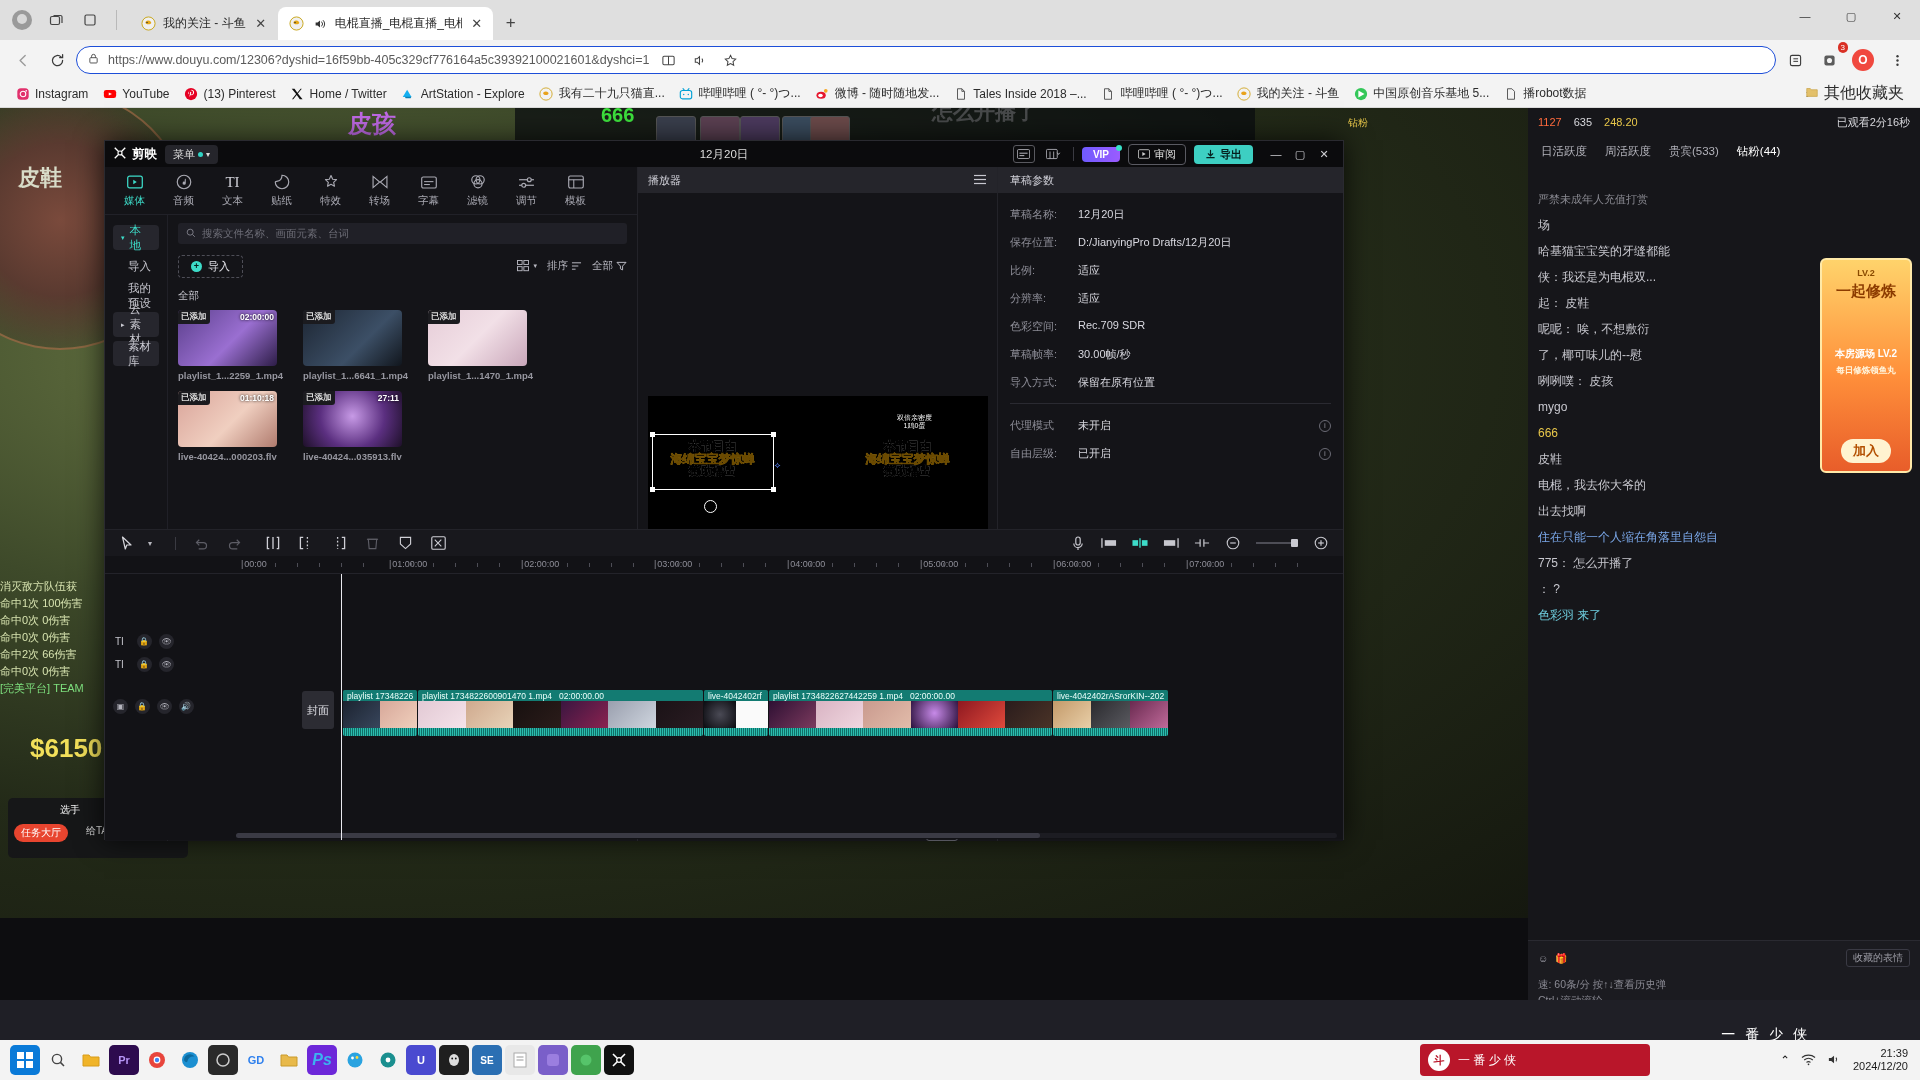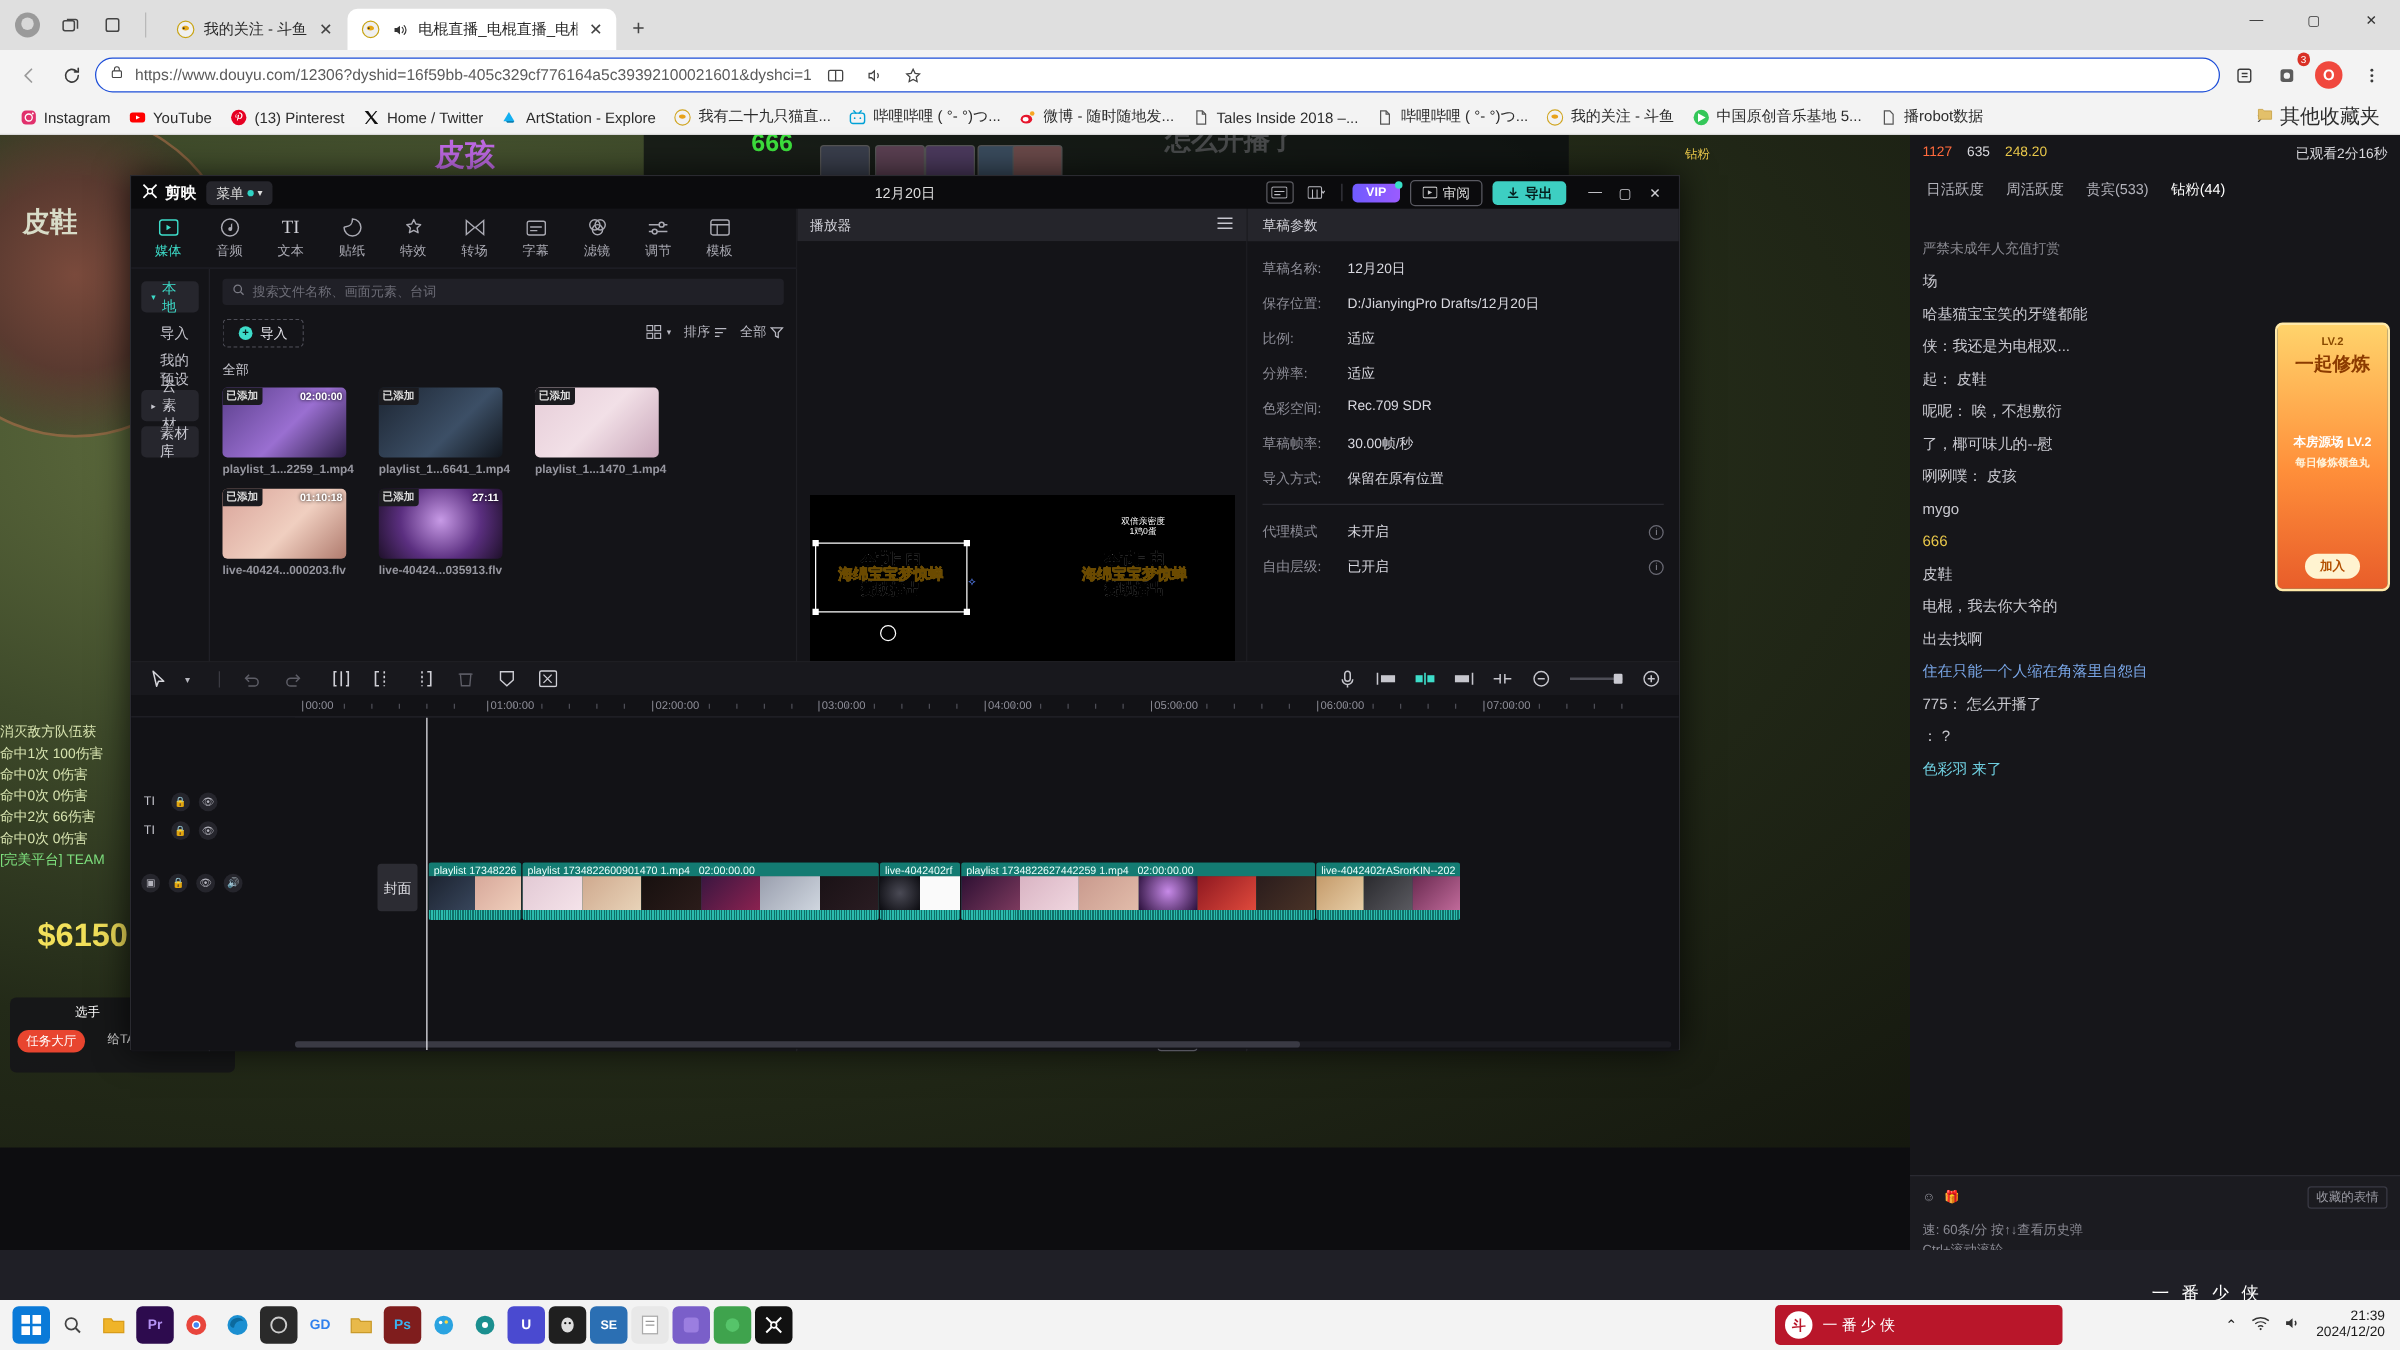--- a/index.html
+++ b/index.html
@@ -70,21 +70,21 @@
   .chat-tabs{height:30px;display:flex;align-items:center;gap:4px;padding:0 6px;font-size:11.5px;color:#b3b3bb;}
   .chat-tabs span{padding:3px 7px;border-radius:3px;}
   .chat-tabs span.act{color:#fff;}
   .chat-msgs{position:absolute;top:72px;left:0;right:0;bottom:120px;padding:6px 10px;font-size:12px;line-height:26px;overflow:hidden;}
   .chat-msgs div{white-space:nowrap;overflow:hidden;}
   .chat-input{position:absolute;left:0;right:0;bottom:0;height:120px;background:#1b1b20;border-top:1px solid #2a2a31;padding:8px 10px;}
   .chat-send{position:absolute;right:12px;bottom:16px;background:#ff5d23;color:#fff;font-size:12px;padding:6px 14px;border-radius:4px;}
   .promo-card{position:absolute;right:8px;top:150px;width:92px;height:215px;border-radius:6px;
       background:linear-gradient(180deg,#ffd36b,#ff8f3a 55%,#e85d2a);border:2px solid #ffe9a8;
       display:flex;flex-direction:column;align-items:center;padding-top:8px;color:#6b2d00;font-size:12px;font-weight:bold;}
-  .promo-join{margin-top:auto;margin-bottom:8px;background:#fff3d0;border-radius:12px;padding:3px 12px;font-size:10px;color:#b34f00;}
+  .promo-join{margin-top:auto;margin-bottom:8px;background:#fff3d0;border-radius:12px;padding:3px 12px;font-size:13px;color:#b34f00;}
   .bottom-promo{position:absolute;left:0;right:0;bottom:0;height:60px;background:#1f1f26;}
 
   .leftover{position:absolute;left:0;top:470px;width:240px;color:#d8e4b0;font-size:11px;line-height:17px;}
   .bigmoney{position:absolute;left:30px;top:625px;color:#f2e05a;font-size:26px;font-weight:bold;}
   .taskbar-stream{position:absolute;left:8px;top:690px;width:180px;height:60px;background:rgba(20,20,25,.85);border-radius:5px;}
 
   
   .jy { position:absolute; left:104px; top:140px; width:1240px; height:700px; background:#0f0f11;
         box-shadow:0 0 26px rgba(0,0,0,.75); color:#d7d7dc; border:1px solid #2a2a30; }
   .jy-title { height:26px; display:flex; align-items:center; gap:8px; padding:0 8px; background:#0b0b0d;}
@@ -1238,21 +1238,21 @@
       <svg width="16" height="16" viewBox="0 0 16 16">
             <circle cx="8" cy="8" r="6" fill="none" stroke="#ccc" stroke-width="1.5"></circle>
           </svg>
     </div>
     <div class="tb-ico" style="color:#2f80ed;font-size:11px;font-weight:bold;">GD</div>
     <div class="tb-ico">
       <svg width="18" height="16" viewBox="0 0 18 16">
             <path d="M1 3h6l1.5 2H17v9H1z" fill="#e8b94a" stroke="#c99a2a"></path>
           </svg>
     </div>
-    <div class="tb-ico" style="background:#7f1d1d;color:#3bb3f0;font-size:11px;font-weight:bold;">Ps</div>
+    <div class="tb-ico" style="background:#6d28d9;color:#3bb3f0;font-size:16px;font-weight:bold;font-style:italic;">Ps</div>
     <div class="tb-ico">
       <svg width="18" height="18" viewBox="0 0 18 18">
             <circle cx="9" cy="9" r="7.5" fill="#2aa3e0"></circle>
             <circle cx="6.5" cy="7" r="1.4" fill="#fff"></circle>
             <circle cx="11" cy="6.5" r="1.4" fill="#ffd93b"></circle>
           </svg>
     </div>
     <div class="tb-ico">
       <svg width="18" height="18" viewBox="0 0 18 18">
             <circle cx="9" cy="9" r="7.5" fill="#1a8f8f"></circle>

